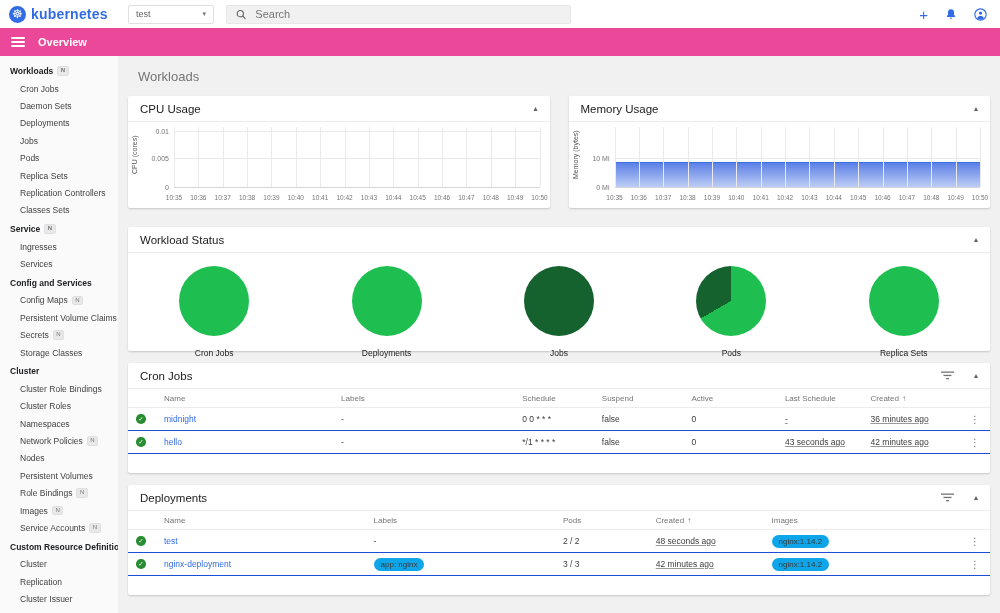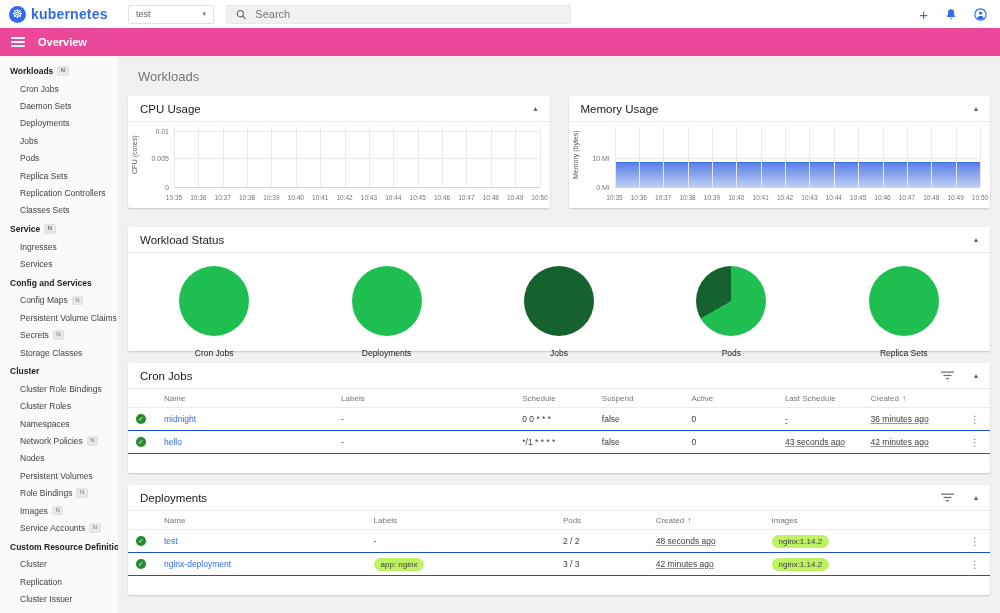--- a/index.html
+++ b/index.html
@@ -84,21 +84,21 @@
   .thead { height:19px; border-bottom:1px solid #ececec; font-size:8px; color:#757575; }
   .th { padding-left:10px; display:flex; align-items:center; gap:3px; white-space:nowrap; overflow:hidden; cursor:pointer; }
   .sort { font-size:8px; color:#757575; }
   .trow { height:23px; border-bottom:1px solid #1d4ed8; font-size:8.5px; color:#3c3c3c; }
   .cell { padding-left:10px; white-space:nowrap; overflow:hidden; }
   .icon-cell { padding-left:0; display:flex; justify-content:center; }
   .okicon { width:9.5px; height:9.5px; border-radius:50%; background:#288c32; color:#fff;
     font-size:6.5px; line-height:9.5px; text-align:center; display:inline-block; font-weight:bold; }
   .link { color:#326ce5; cursor:pointer; }
   .underlined { text-decoration:underline; text-decoration-color:#999; }
-  .chip { background:#bef264; border-radius:8px; padding:2px 7px; font-size:8px; color:#3c3c3c; display:inline-block; }
+  .chip { background:#0ea5e9; border-radius:8px; padding:2px 7px; font-size:8px; color:#3c3c3c; display:inline-block; }
   .kebab-cell { padding-left:0; display:flex; justify-content:center; }
   .kebab { color:#757575; font-size:10px; cursor:pointer; }
   .pager { height:19px; display:flex; align-items:center; justify-content:flex-end; gap:18px;
     font-size:8px; color:#757575; padding-right:12px; }
   .pgbtn { color:#9e9e9e; font-size:9px; cursor:pointer; }
 </style>
 </head>
 <body>
 
 <div class="topbar">

